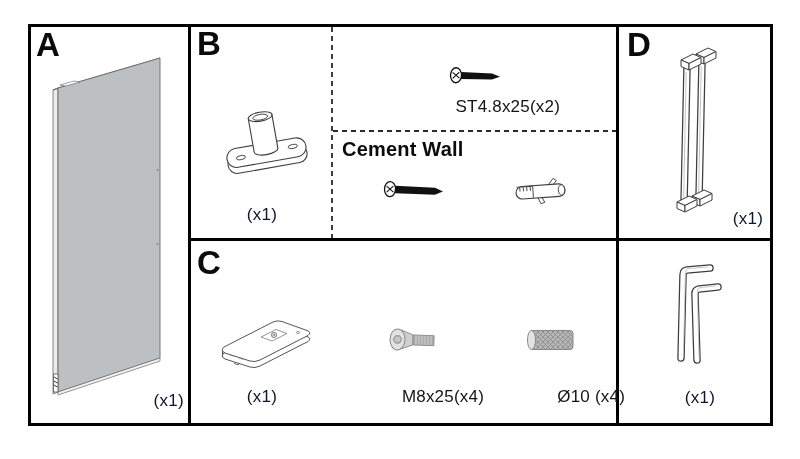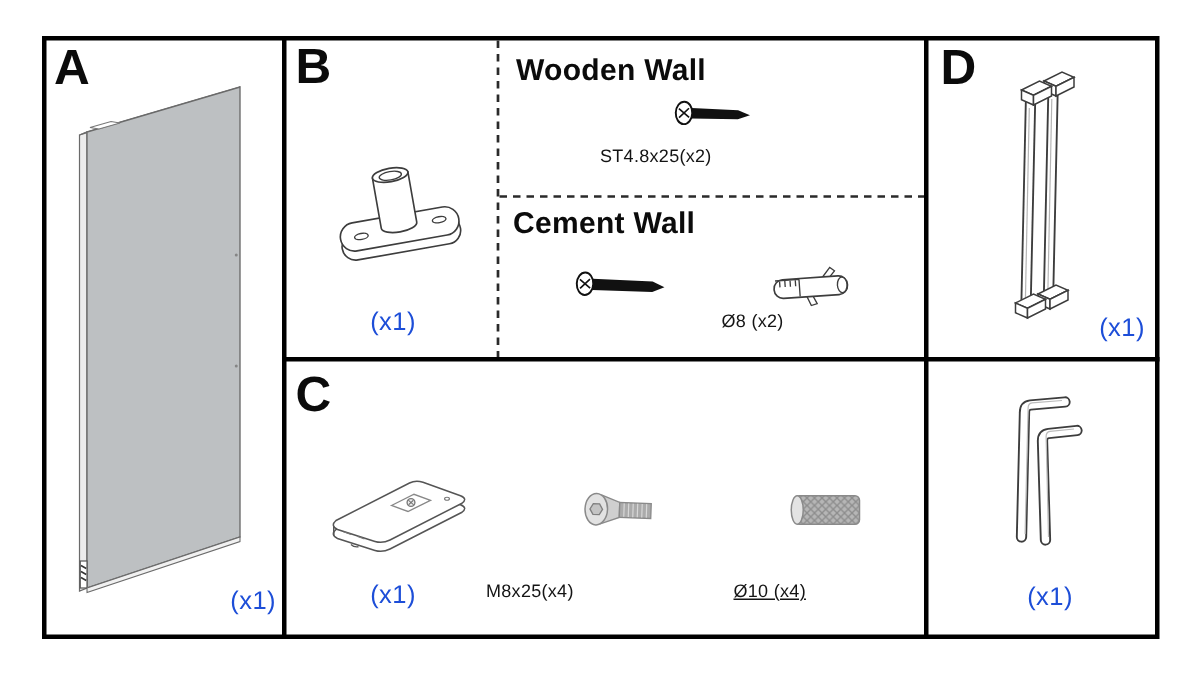--- a/index.html
+++ b/index.html
@@ -10,27 +10,27 @@
   .abs{position:absolute;}
   .frame{
     box-sizing:border-box;left:28px;top:24px;width:745px;height:402px;
     border:3px solid #000;
   }
   .divider{background:#000;}
   .cell-letter{
     font-size:33px;font-weight:700;line-height:1;letter-spacing:0;color:#0b0b0b;
   }
   .qty{
-    font-size:17px;line-height:1;color:#1d4ed8;letter-spacing:0.3px;
+    font-size:17px;line-height:1;color:#0f172a;letter-spacing:0.3px;
   }
   .section-title{
     font-size:20px;font-weight:700;line-height:1;color:#0b0b0b;letter-spacing:0.2px;
   }
   .part-label{
-    font-size:12px;line-height:1;color:#141414;text-align:left;letter-spacing:0.2px;
+    font-size:17px;line-height:1;color:#141414;text-align:right;letter-spacing:0.2px;
   }
   .t-center{text-align:center;}
   .t-right{text-align:right;}
   svg{display:block;}
 </style>
 </head>
 <body>
 
 <div id="page">
 
@@ -81,21 +81,20 @@
 
       <path d="M42 16 L42 50 A12 4.5 0 0 0 66 50 L66 16 Z"></path>
 
       <ellipse cx="54" cy="16" rx="12" ry="4.5"></ellipse>
       <ellipse cx="54" cy="16.5" rx="7.5" ry="2.8" stroke-width="0.9"></ellipse>
     </g>
   </svg>
 
   <div class="abs qty t-center" style="left:222px;top:206px;width:80px;">(x1)</div>
 
-  <div class="abs section-title" style="left:344px;top:37px;">Wooden Wall</div>
 
   <svg class="abs" style="left:448px;top:63px;" width="58" height="26" viewBox="0 0 58 26">
     <g transform="rotate(2 29 13)">
       <polygon points="13,9.5 44,10 52,13 44,16 13,16.5" fill="#111111"></polygon>
       <ellipse cx="8" cy="13" rx="5.5" ry="7.5" fill="#ffffff" stroke="#111" stroke-width="1.3"></ellipse>
       <path d="M4.5 10.2 L11.5 15.8 M11.2 9.8 L4.8 16.2" stroke="#111" stroke-width="1.1"></path>
     </g>
   </svg>
 
   <div class="abs part-label" style="left:400px;top:98px;width:160px;">ST4.8x25(x2)</div>
@@ -119,21 +118,20 @@
 
       <rect x="3" y="9" width="49" height="12.5" rx="6"></rect>
 
       <ellipse cx="48.5" cy="15.2" rx="3.2" ry="5.2" stroke-width="0.9"></ellipse>
 
       <path d="M4 9.5 L20 9.5 M20 9.5 L20 21" stroke-width="0.9"></path>
       <path d="M7 10 v4 M10.5 10 v4 M14 10 v4 M17.5 10 v4" stroke-width="0.9"></path>
     </g>
   </svg>
 
-  <div class="abs part-label" style="left:481px;top:208px;width:120px;">Ø8 (x2)</div>
 
   <div class="abs cell-letter" style="left:197px;top:246px;">C</div>
 
   <svg class="abs" style="left:214px;top:312px;" width="105" height="62" viewBox="0 0 105 62">
 
     <path d="M10 41 L59 16 Q63 14 68 15.5 L93 24.5 Q98 26.5 94 29.5 L46 54 Q41 56.5 36 55 L11 47 Q6 44.5 10 41 Z" fill="#ffffff" stroke="#555" stroke-width="1"></path>
     <path d="M8.5 38 L8.5 45" stroke="#555" stroke-width="1"></path>
 
     <path d="M10 35 L59 10 Q63 8 68 9.5 L93 18.5 Q98 20.5 94 23.5 L46 48 Q41 50.5 36 49 L11 41 Q6 38.5 10 35 Z" fill="#ffffff" stroke="#555" stroke-width="1"></path>
 
@@ -168,21 +166,21 @@
     <defs>
       <pattern id="knurl" width="5" height="5" patternUnits="userSpaceOnUse">
         <rect width="5" height="5" fill="#b6b6b6"></rect>
         <path d="M0 5 L5 0 M0 0 L5 5" stroke="#8d8d8d" stroke-width="0.9"></path>
       </pattern>
     </defs>
     <rect x="7" y="3.5" width="43" height="19" rx="3" fill="url(#knurl)" stroke="#8a8a8a" stroke-width="1"></rect>
     <ellipse cx="8.5" cy="13" rx="4" ry="9.5" fill="#e3e3e3" stroke="#8a8a8a" stroke-width="1"></ellipse>
   </svg>
 
-  <div class="abs part-label" style="left:489px;top:388px;width:120px;text-decoration:underline;">Ø10 (x4)</div>
+  <div class="abs part-label" style="left:505px;top:388px;width:120px;">Ø10 (x4)</div>
 
   <div class="abs cell-letter" style="left:627px;top:28px;">D</div>
 
   <svg class="abs" style="left:638px;top:38px;" width="100" height="185" viewBox="0 0 100 185">
 
     <path d="M64 24 L61 160" stroke="#3d3d3d" stroke-width="7.5" stroke-linecap="round" fill="none"></path>
     <path d="M64 24 L61 160" stroke="#ffffff" stroke-width="5" stroke-linecap="round" fill="none"></path>
     <path d="M63.2 28 L60.6 156" stroke="#b5b5b5" stroke-width="0.8" fill="none"></path>
 
     <g fill="#ffffff" stroke="#3d3d3d" stroke-width="1">

